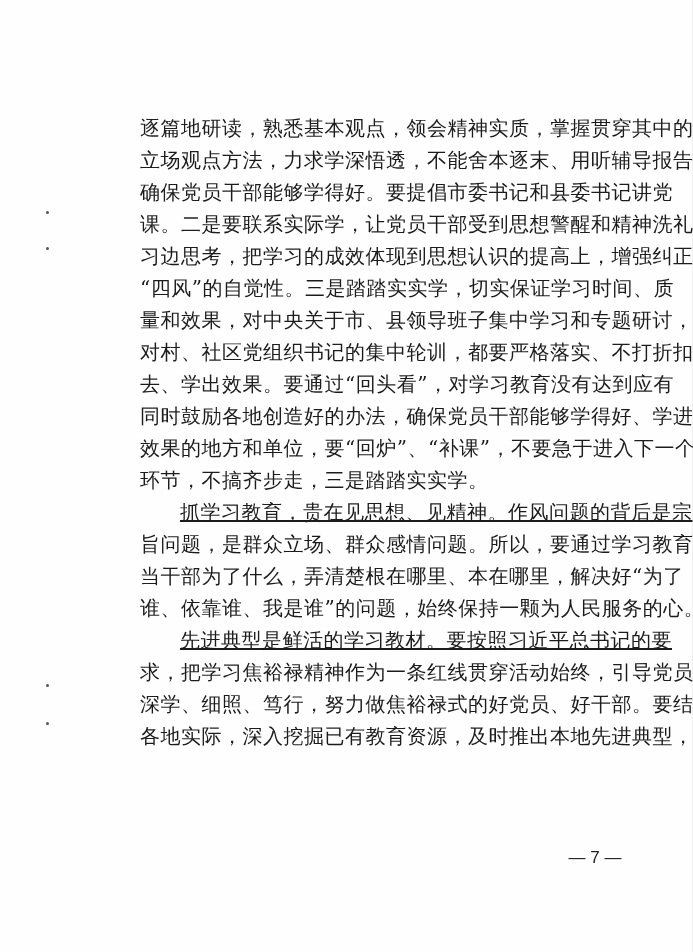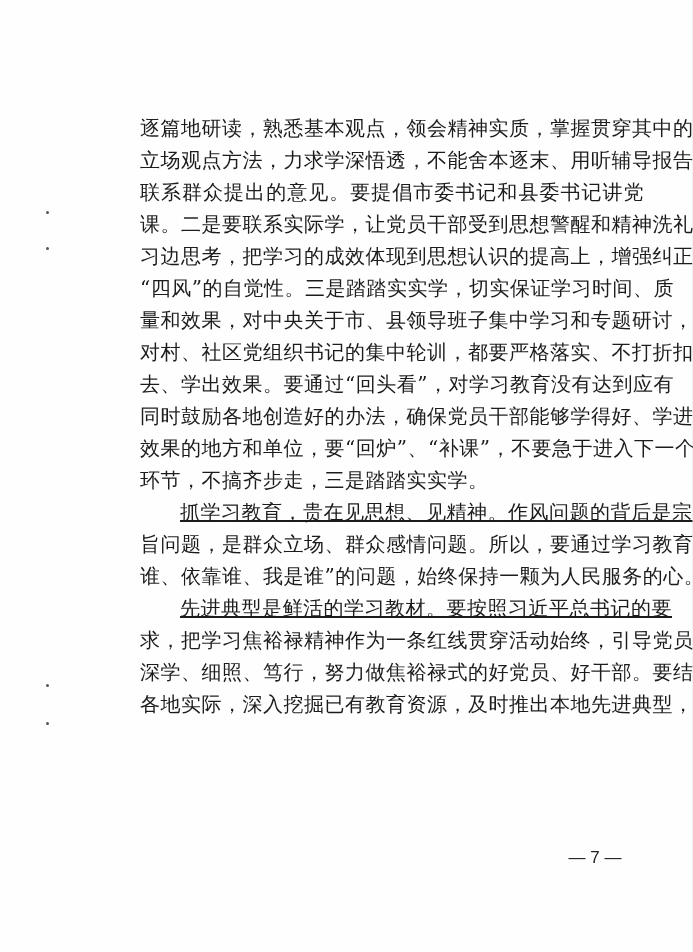--- a/index.html
+++ b/index.html
@@ -82,35 +82,36 @@
   <div class="margin-dot" style="left:46px; top:211px;"></div>
   <div class="margin-dot" style="left:46px; top:247px;"></div>
   <div class="margin-dot" style="left:46px; top:684px;"></div>
   <div class="margin-dot" style="left:46px; top:722px;"></div>
 
   <div class="body-text">
 
     <div>
       <span class="line">逐篇地研读，熟悉基本观点，领会精神实质，掌握贯穿其中的</span>
       <span class="line">立场观点方法，力求学深悟透，不能舍本逐末、用听辅导报告</span>
-      <span class="line">联系群众提出的意见。要提倡市委书记和县委书记讲党</span>
+      <span class="line">确保党员干部能够学得好。要提倡市委书记和县委书记讲党</span>
       <span class="line">课。二是要联系实际学，让党员干部受到思想警醒和精神洗礼</span>
       <span class="line">习边思考，把学习的成效体现到思想认识的提高上，增强纠正</span>
       <span class="line">“四风”的自觉性。三是踏踏实实学，切实保证学习时间、质</span>
       <span class="line">量和效果，对中央关于市、县领导班子集中学习和专题研讨，</span>
       <span class="line">对村、社区党组织书记的集中轮训，都要严格落实、不打折扣，</span>
       <span class="line">去、学出效果。要通过“回头看”，对学习教育没有达到应有</span>
       <span class="line">同时鼓励各地创造好的办法，确保党员干部能够学得好、学进</span>
       <span class="line">效果的地方和单位，要“回炉”、“补课”，不要急于进入下一个</span>
       <span class="line last">环节，不搞齐步走，三是踏踏实实学。</span>
     </div>
 
     <div>
       <span class="line indent">抓学习教育，贵在见思想、见精神。作风问题的背后是宗</span>
       <span class="line">旨问题，是群众立场、群众感情问题。所以，要通过学习教育，</span>
+      <span class="line">当干部为了什么，弄清楚根在哪里、本在哪里，解决好“为了</span>
       <span class="line">谁、依靠谁、我是谁”的问题，始终保持一颗为人民服务的心。</span>
     </div>
 
     <div>
       <span class="line indent">先进典型是鲜活的学习教材。要按照习近平总书记的要</span>
       <span class="line">求，把学习焦裕禄精神作为一条红线贯穿活动始终，引导党员</span>
       <span class="line">深学、细照、笃行，努力做焦裕禄式的好党员、好干部。要结合</span>
       <span class="line">各地实际，深入挖掘已有教育资源，及时推出本地先进典型，</span>
     </div>
   </div>

